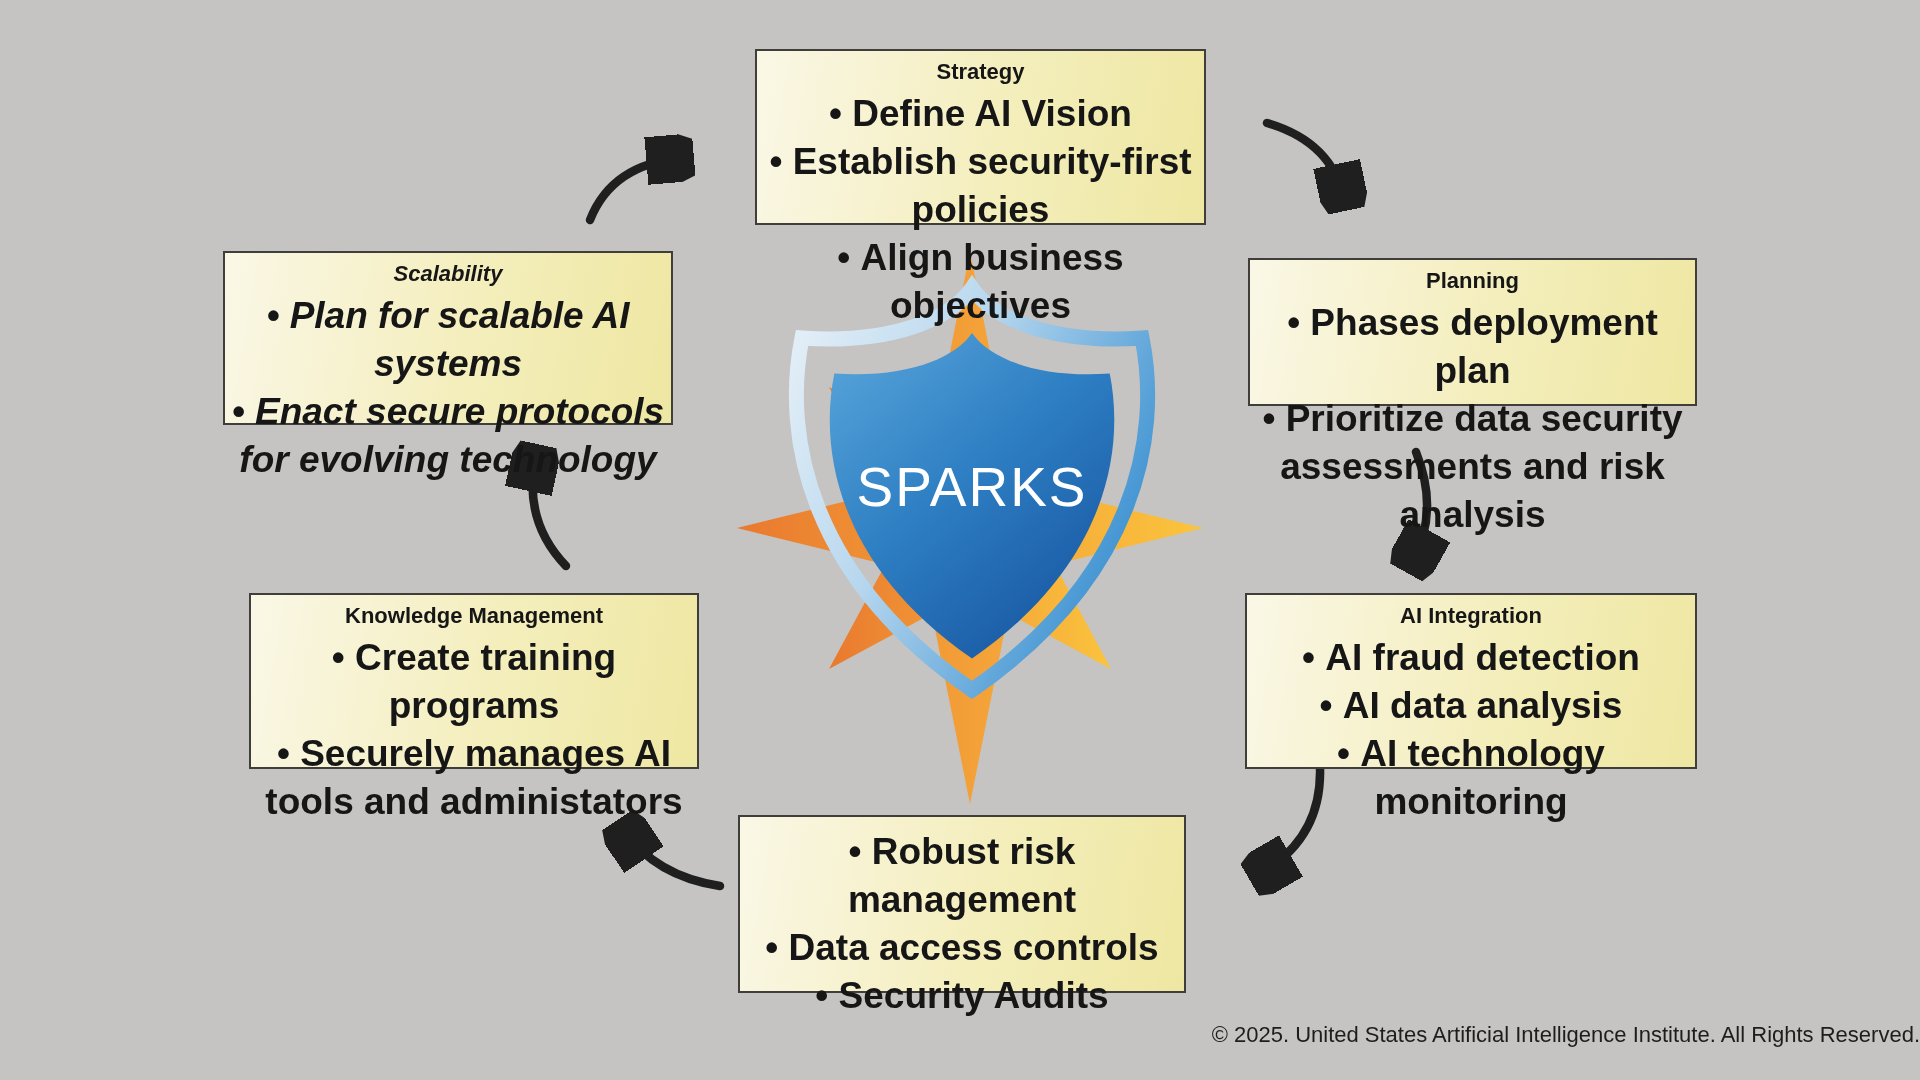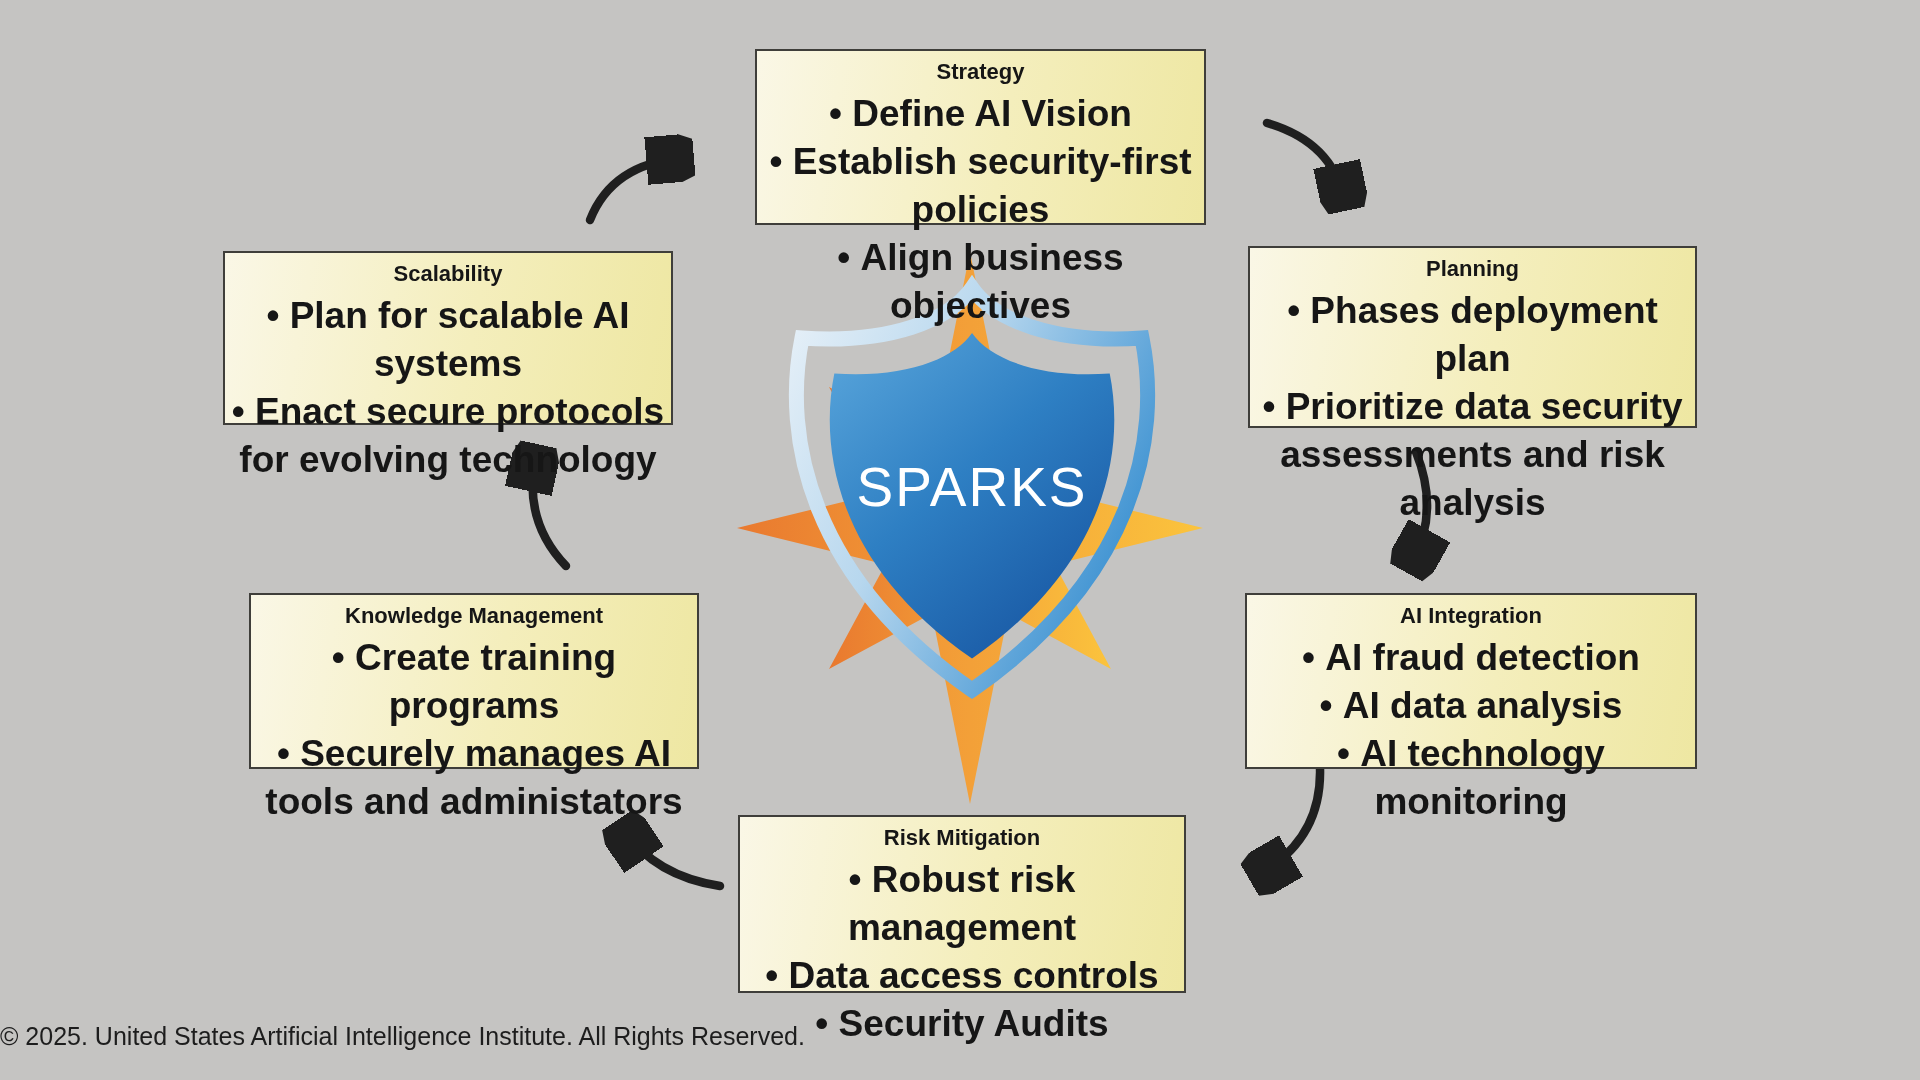--- a/index.html
+++ b/index.html
@@ -29,43 +29,43 @@
   }
   .node .bullets{margin-top:4px;}
   .node .bullet{
     font-size:37px;
     font-weight:600;
     line-height:1.3;
   }
   .node .bullet::before{content:"\2022\00a0";}
 
   #node-strategy {left:755px; top:49px;  width:451px; height:176px;}
-  #node-planning {left:1248px;top:246px; width:449px; height:182px;}
+  #node-planning {left:1248px;top:258px; width:449px; height:148px;}
   #node-ai       {left:1245px;top:593px; width:452px; height:176px;}
   #node-risk     {left:738px; top:815px; width:448px; height:178px;}
   #node-km       {left:249px; top:593px; width:450px; height:176px;}
-  #node-scal     {left:223px; top:251px; width:450px; height:174px;}
+  #node-scal     {left:223px; top:251px; width:450px; height:174px;font-style:italic;}
 
   
   #logo-svg{position:absolute;left:730px;top:248px;width:485px;height:562px;}
   #logo-svg text{
     font-family:"Liberation Sans",sans-serif;
     font-weight:400;
     letter-spacing:2px;
   }
 
   
   #arrows-svg{position:absolute;left:0;top:0;width:1920px;height:1080px;pointer-events:none;}
   #arrows-svg path{fill:none;stroke:#1f1f1f;stroke-width:8.5;stroke-linecap:round;}
 
   
   .footer{
     position:absolute;left:0;top:1022px;width:1920px;
-    text-align:left;
-    font-size:25px;
+    text-align:right;
+    font-size:22px;
     font-weight:500;
     color:#1d1d1d;
   }
 </style>
 </head>
 <body>
 
 <div class="canvas">
 
   <svg id="logo-svg" viewBox="0 0 485 562">
@@ -133,21 +133,20 @@
   <div class="node" id="node-ai">
     <span class="title">AI Integration</span>
     <div class="bullets">
       <div class="bullet">AI fraud detection</div>
       <div class="bullet">AI data analysis</div>
       <div class="bullet">AI technology monitoring</div>
     </div>
   </div>
 
   <div class="node" id="node-risk">
-    <span class="title">Risk Mitigation</span>
     <div class="bullets">
       <div class="bullet">Robust risk management</div>
       <div class="bullet">Data access controls</div>
       <div class="bullet">Security Audits</div>
     </div>
   </div>
 
   <div class="node" id="node-km">
     <span class="title">Knowledge Management</span>
     <div class="bullets">

